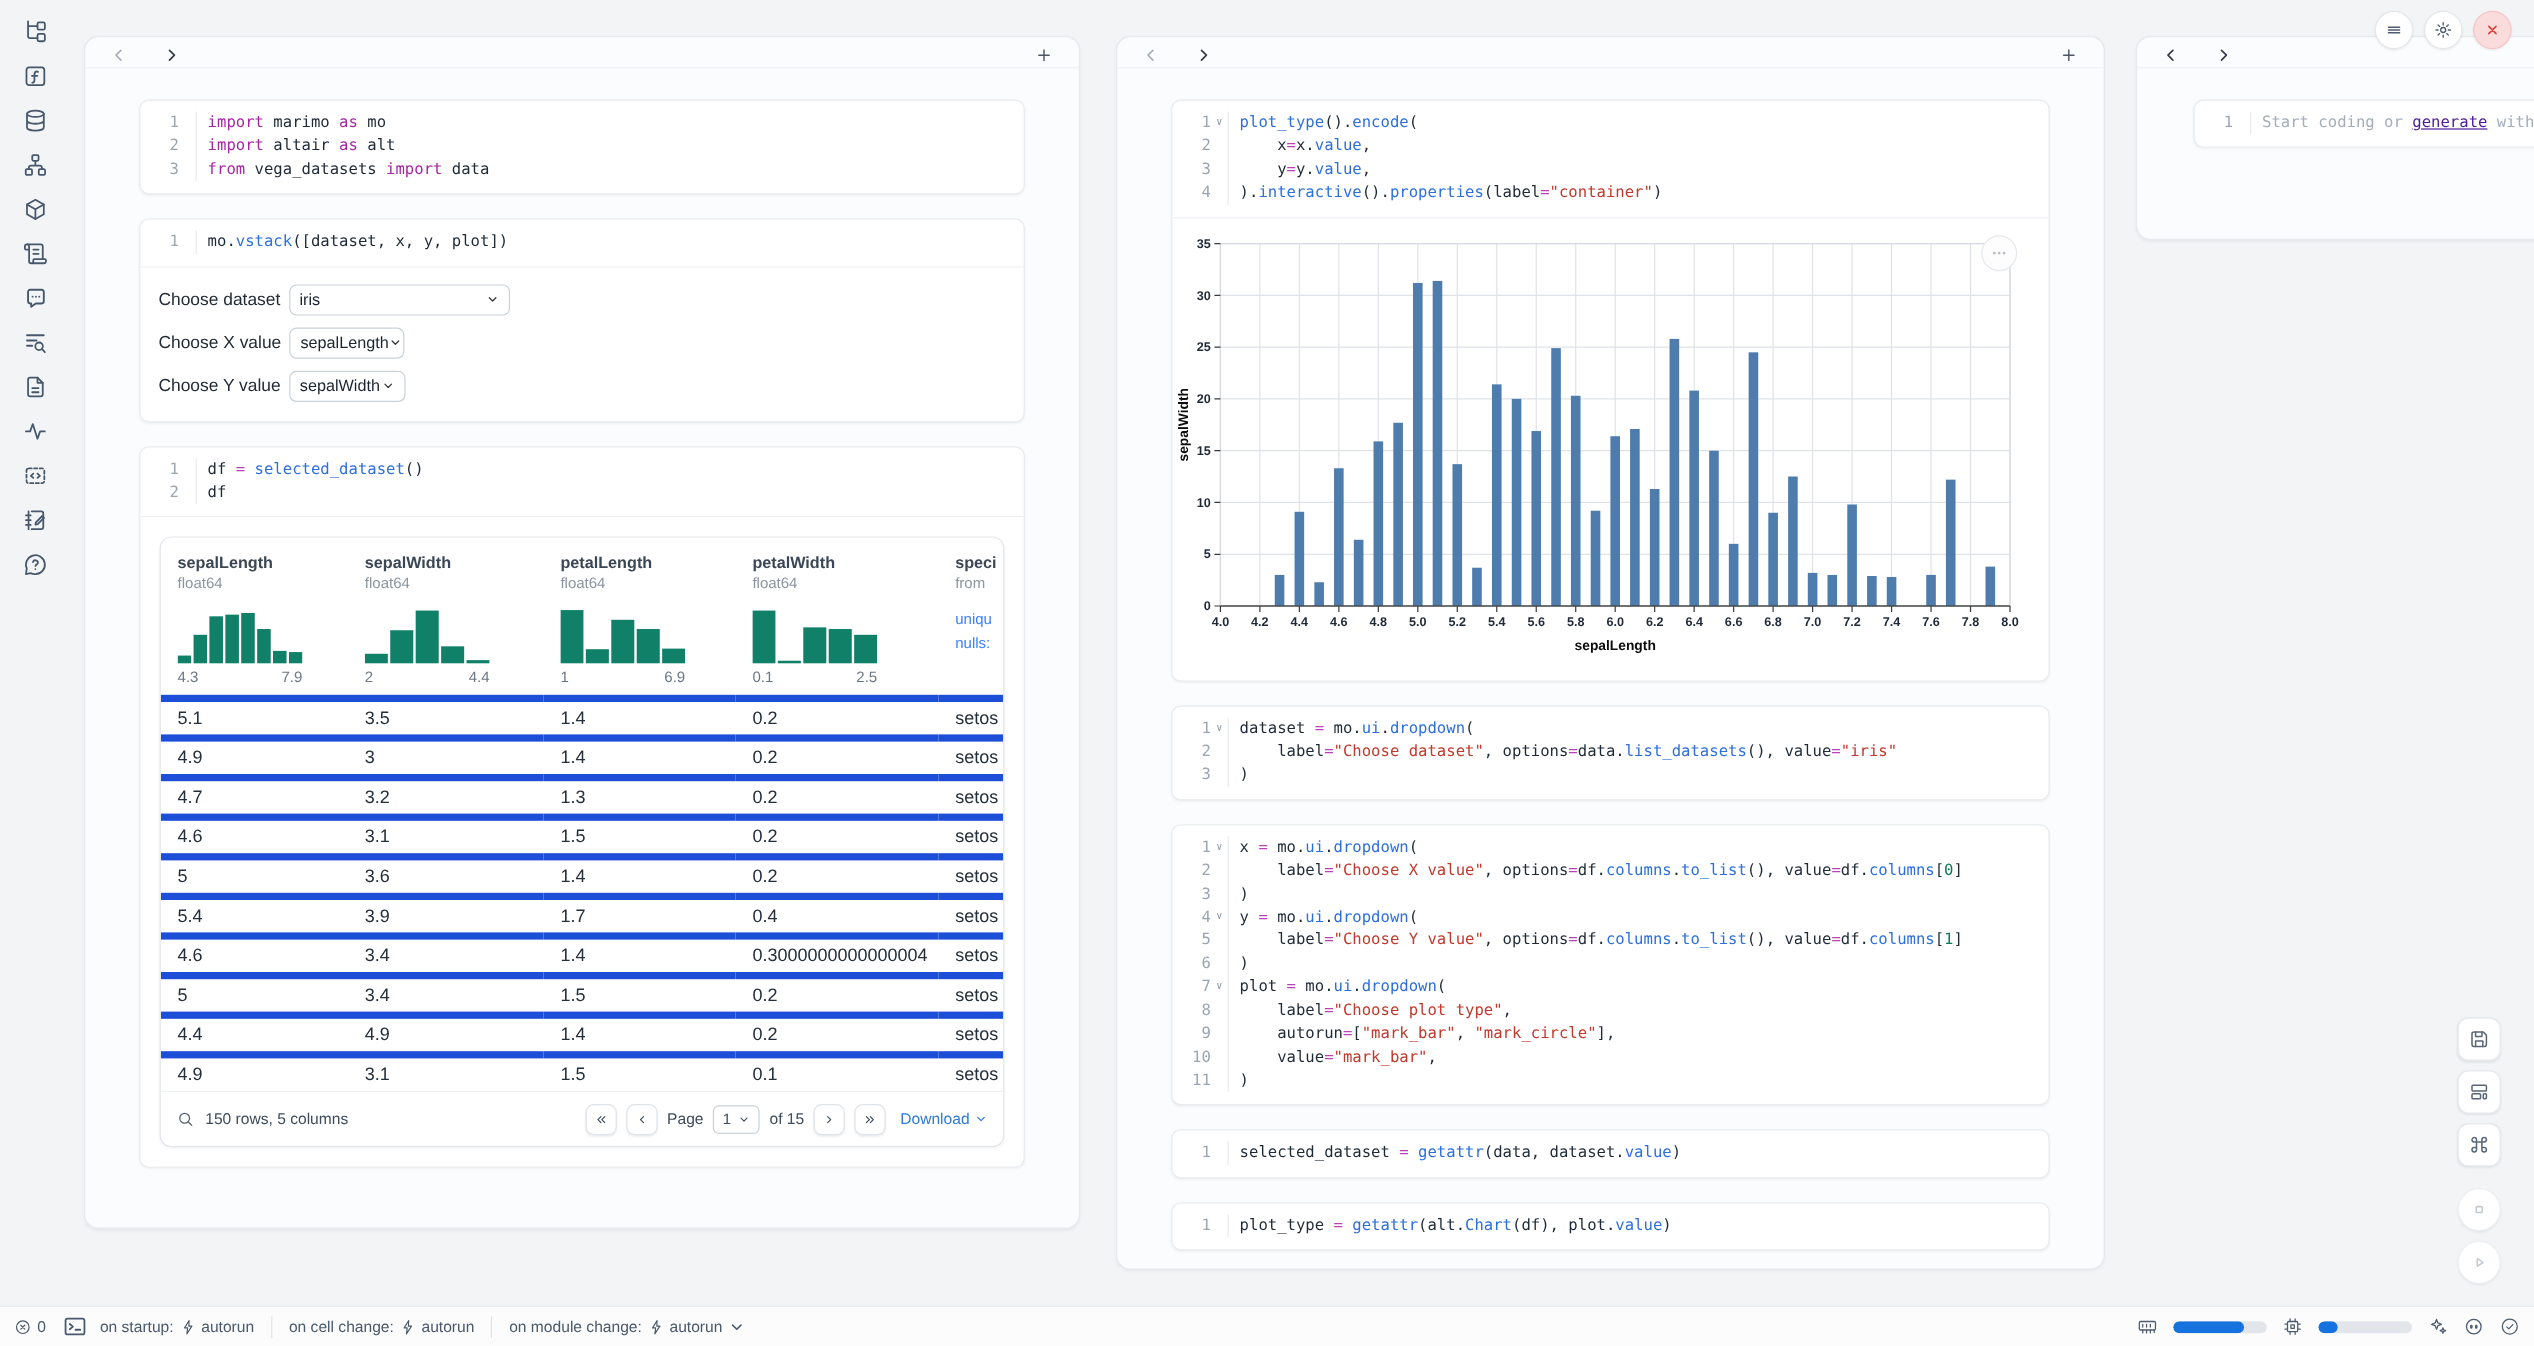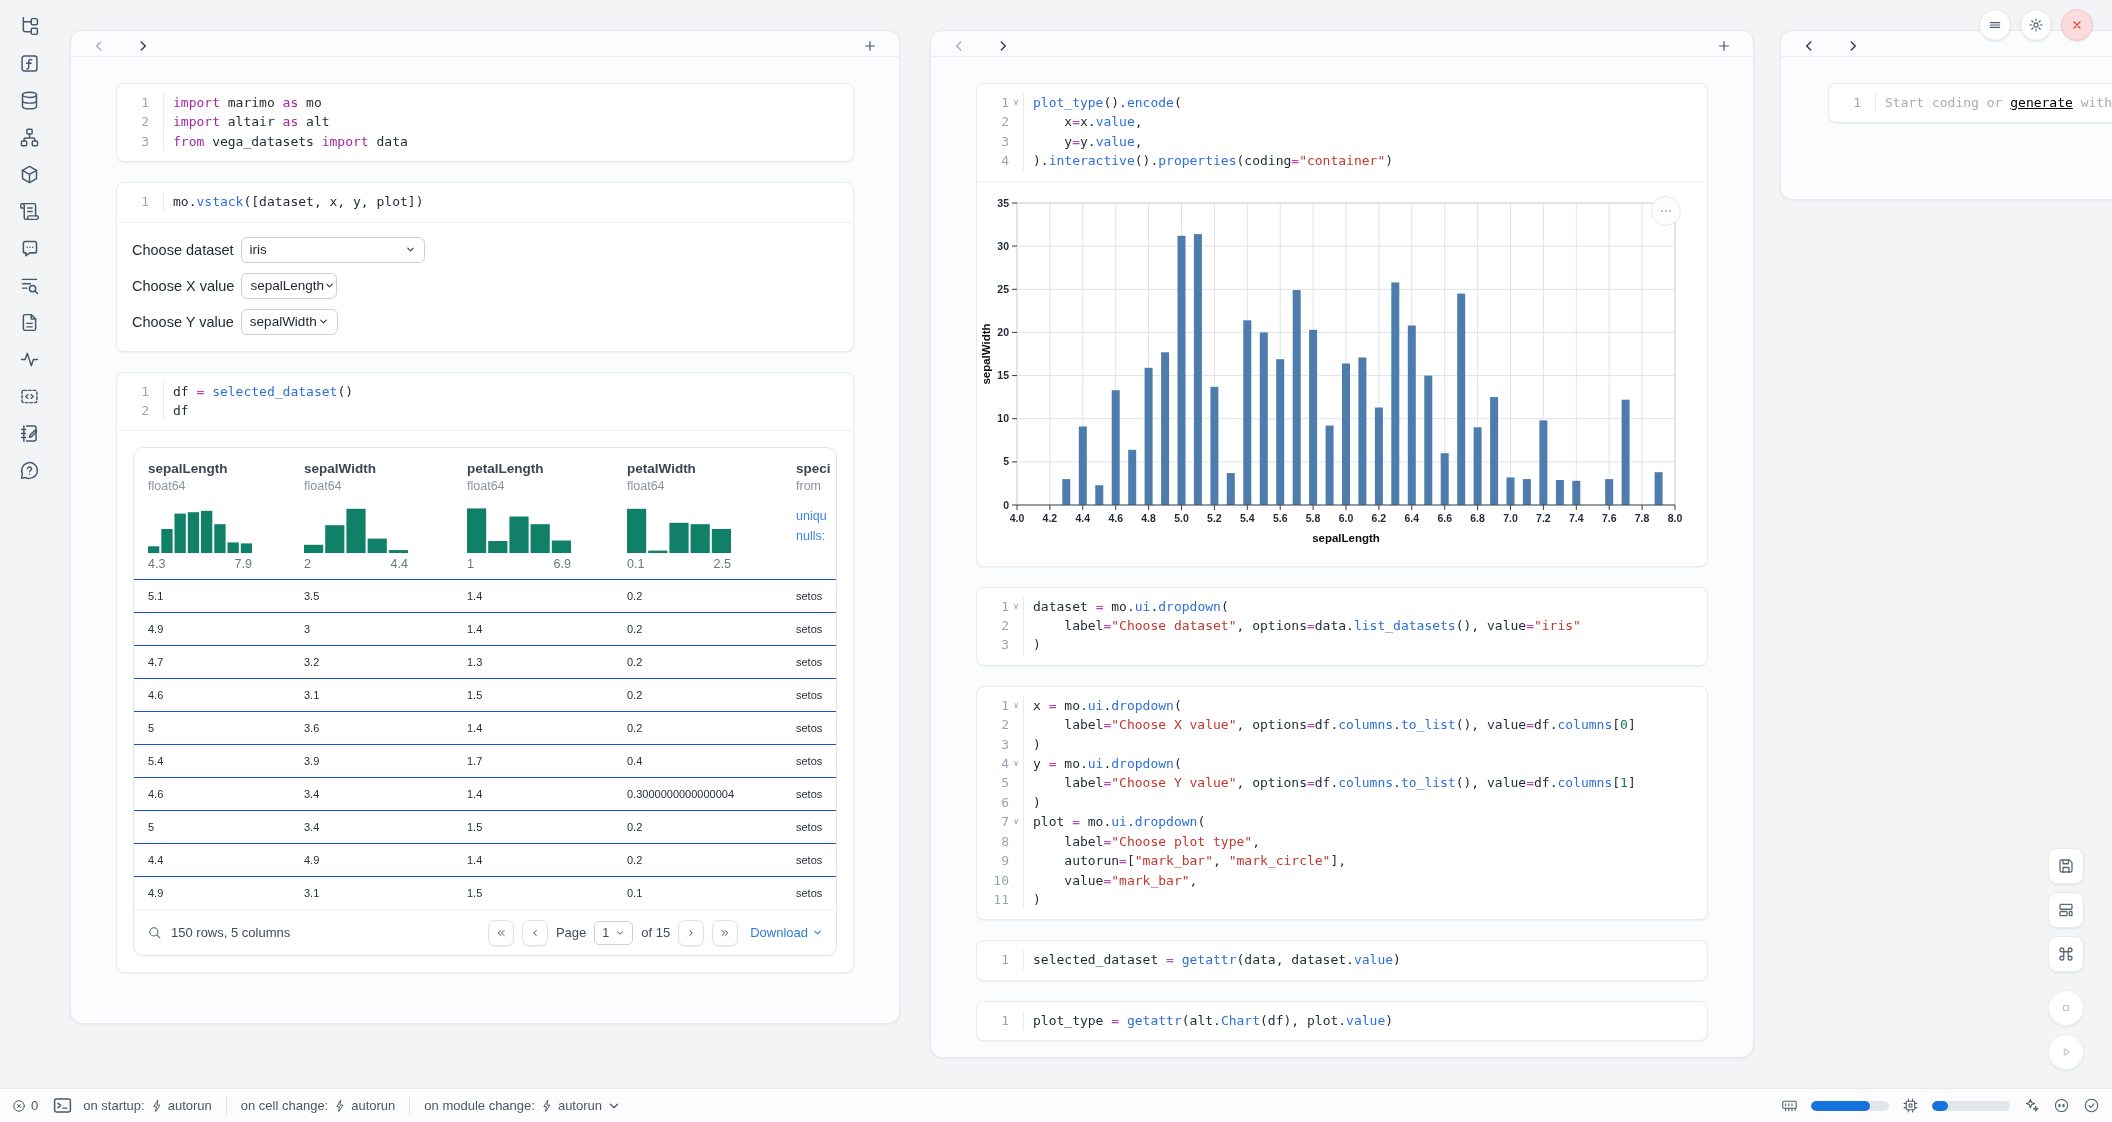--- a/index.html
+++ b/index.html
@@ -27,42 +27,42 @@
 
   
   .cell { background:#fff; border:1px solid #e8ebee; border-radius:8px; box-shadow:0 1px 2px rgba(16,24,40,.05); margin-bottom:20px; overflow:hidden; }
   .code { padding:9px 10px 10px 6px; font-family:"DejaVu Sans Mono", monospace; font-size:13px; line-height:19.4px; }
   .cl { display:flex; white-space:pre; }
   .ln { width:26px; text-align:right; color:#9aa5b1; flex:none; user-select:none; }
   .fold { width:14px; text-align:center; color:#8e99a5; font-size:8.5px; flex:none; }
   .src { border-left:1px solid #e7ebee; padding-left:9px; color:#1f2a37; }
   .tk-k { color:#a626a4; } .tk-f { color:#2d6fdb; } .tk-s { color:#c0392b; }
   .tk-o { color:#bb41bb; } .tk-n { color:#0e7a55; } .tk-d { color:#1f2a37; }
-  .tk-g { color:#a4adb8; } .tk-gu { color:#000000; text-decoration:underline;margin-top:48px; }
+  .tk-g { color:#a4adb8; } .tk-gu { color:#4c1d95; text-decoration:underline;margin-top:48px; }
   .out { border-top:1px solid #eef1f4; }
 
   
   .dd-out { padding:14px 20px 14px 15px; }
   .dd-row { display:flex; align-items:center; margin-bottom:10px; }
   .dd-row:last-child { margin-bottom:2px; }
   .dd-label { font-size:14.5px; color:#222b36; margin-right:7px; }
   .select { height:26px; border:1.4px solid #c9d1d9; border-radius:6px; background:#fff; display:inline-flex; align-items:center; justify-content:space-between; padding:0 8px; font-size:13.5px; color:#1b2430; cursor:pointer; }
   .select svg { width:11px; height:11px; color:#333; }
 
   
   .tbl-wrap { padding:16px; }
   .tbl { border:1px solid #e3e7ec; border-radius:10px; background:#fff; overflow:hidden; box-shadow:0 1px 2px rgba(16,24,40,.04); }
   .tr { display:grid; grid-template-columns:156px 163px 160px 169px 1fr; }
   .th { padding:13px 0 8px 14px; overflow:hidden; }
   .th .cname { font-size:13.5px; font-weight:bold; color:#3b4754; white-space:nowrap; }
   .th .ctype { font-size:12.5px; color:#8a95a1; margin-top:3px; white-space:nowrap; }
   .th .notes { font-size:12.5px; color:#3b82f6; margin-top:14px; line-height:1.55; white-space:nowrap; }
   .hist { margin-top:12px; display:block; }
   .rng { width:104px; display:flex; justify-content:space-between; font-size:12.5px; color:#6b7684; margin-top:4px; }
-  .td { height:33px; display:flex; align-items:center; padding-left:14px; font-size:11px; color:#242f3b; border-top:1px solid #1d4ed8; white-space:nowrap; overflow:hidden; }
+  .td { height:33px; display:flex; align-items:center; padding-left:14px; font-size:15px; color:#242f3b; border-top:6px solid #1d4ed8; white-space:nowrap; overflow:hidden; }
   .tfoot { border-top:1px solid #eef1f4; height:46px; display:flex; align-items:center; padding:0 13px; gap:9px; font-size:13px; color:#3e4c5b; }
   .tfoot .sicon { color:#556274; display:grid; place-items:center; } .tfoot .sicon svg { width:15px; height:15px; }
   .pg { margin-left:auto; display:flex; align-items:center; gap:8px; }
   .pg-btn { width:26px; height:26px; border:1px solid #dfe4e9; border-radius:7px; background:#fff; box-shadow:0 1px 1.5px rgba(16,24,40,.07); color:#3e4c5b; display:grid; place-items:center; cursor:pointer; }
   .pg-btn svg { width:12px; height:12px; }
   .pg-sel { height:24px; border:1px solid #c9d1d9; border-radius:5px; display:inline-flex; align-items:center; gap:6px; padding:0 7px; font-size:12.5px; cursor:pointer; }
   .pg-sel svg { width:10px; height:10px; }
   .dl { display:inline-flex; align-items:center; gap:4px; color:#2f7bd9; font-size:13px; cursor:pointer; margin-left:4px; }
   .dl svg { width:11px; height:11px; }
 
@@ -502,21 +502,21 @@
             <path d="M12 5.5v13M5.5 12h13"></path>
           </svg>
         </button>
     </header>
     <div class="cells">
         <div class="cell">
           <div class="code">
             <div class="cl"><span class="ln">1</span><span class="fold">∨</span><span class="src"><span class="tk-f">plot_type</span><span class="tk-d">().</span><span class="tk-f">encode</span><span class="tk-d">(</span></span></div>
             <div class="cl"><span class="ln">2</span><span class="fold"></span><span class="src"><span class="tk-d">    x</span><span class="tk-o">=</span><span class="tk-d">x.</span><span class="tk-f">value</span><span class="tk-d">,</span></span></div>
             <div class="cl"><span class="ln">3</span><span class="fold"></span><span class="src"><span class="tk-d">    y</span><span class="tk-o">=</span><span class="tk-d">y.</span><span class="tk-f">value</span><span class="tk-d">,</span></span></div>
-            <div class="cl"><span class="ln">4</span><span class="fold"></span><span class="src"><span class="tk-d">).</span><span class="tk-f">interactive</span><span class="tk-d">().</span><span class="tk-f">properties</span><span class="tk-d">(coding</span><span class="tk-o">=</span><span class="tk-s">"container"</span><span class="tk-d">)</span></span></div>
+            <div class="cl"><span class="ln">4</span><span class="fold"></span><span class="src"><span class="tk-d">).</span><span class="tk-f">interactive</span><span class="tk-d">().</span><span class="tk-f">properties</span><span class="tk-d">(label</span><span class="tk-o">=</span><span class="tk-s">"container"</span><span class="tk-d">)</span></span></div>
           </div>
           <div class="out chart-out">
     <svg width="740" height="366">
               <line x1="40.0" y1="13" x2="40.0" y2="315" stroke="#dfe3e8"></line>
               <line x1="72.9" y1="13" x2="72.9" y2="315" stroke="#dfe3e8"></line>
               <line x1="105.8" y1="13" x2="105.8" y2="315" stroke="#dfe3e8"></line>
               <line x1="138.7" y1="13" x2="138.7" y2="315" stroke="#dfe3e8"></line>
               <line x1="171.6" y1="13" x2="171.6" y2="315" stroke="#dfe3e8"></line>
               <line x1="204.5" y1="13" x2="204.5" y2="315" stroke="#dfe3e8"></line>
               <line x1="237.4" y1="13" x2="237.4" y2="315" stroke="#dfe3e8"></line>

